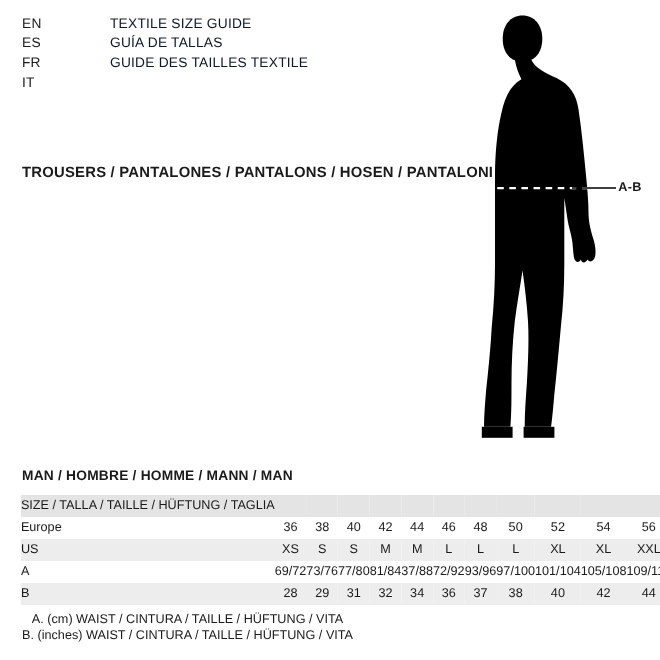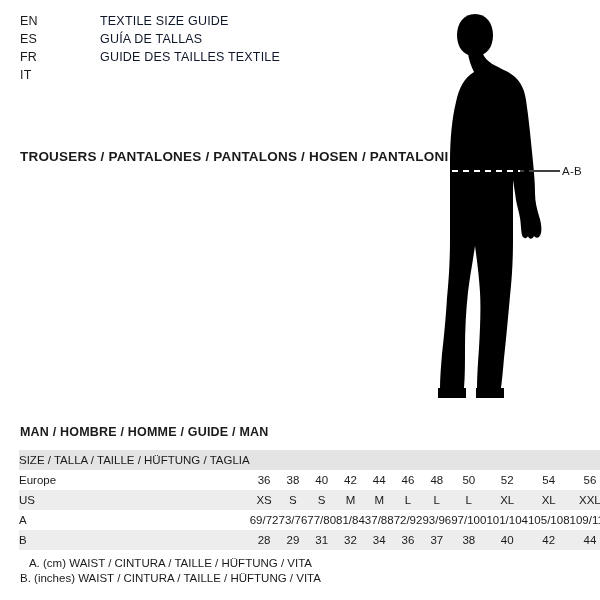--- a/index.html
+++ b/index.html
@@ -65,21 +65,21 @@
     height: 400px;
   }
   .figure-svg {
     display: block;
   }
   .ab-label {
     position: absolute;
     left: 162px;
     top: 155px;
     font-size: 11.5px;
-    font-weight: normal;
+    font-weight: bold;
     letter-spacing: 0.3px;
   }
 
   
   .table-title {
     position: absolute;
     left: 20px;
     top: 425px;
     font-size: 12.5px;
     font-weight: bold;
@@ -193,21 +193,21 @@
 
       <rect x="38" y="378" width="28" height="10" fill="#000000"></rect>
       <rect x="76" y="378" width="28" height="10" fill="#000000"></rect>
 
       <line x1="52" y1="161" x2="160" y2="161" stroke="#ffffff" stroke-width="2" stroke-dasharray="6,5"></line>
       <line x1="120" y1="161" x2="160" y2="161" stroke="#000000" stroke-width="1.4"></line>
     </svg>
     <div class="ab-label">A-B</div>
   </div>
 
-  <div class="table-title">MAN / HOMBRE / HOMME / GUIDE / MAN</div>
+  <div class="table-title">MAN / HOMBRE / HOMME / MANN / MAN</div>
 
   <table class="size-table">
     <tbody>
       <tr class="hdr-row">
         <td class="label-col">SIZE / TALLA / TAILLE / HÜFTUNG / TAGLIA</td>
         <td class="data-col"></td>
         <td class="data-col"></td>
         <td class="data-col"></td>
         <td class="data-col"></td>
         <td class="data-col"></td>

